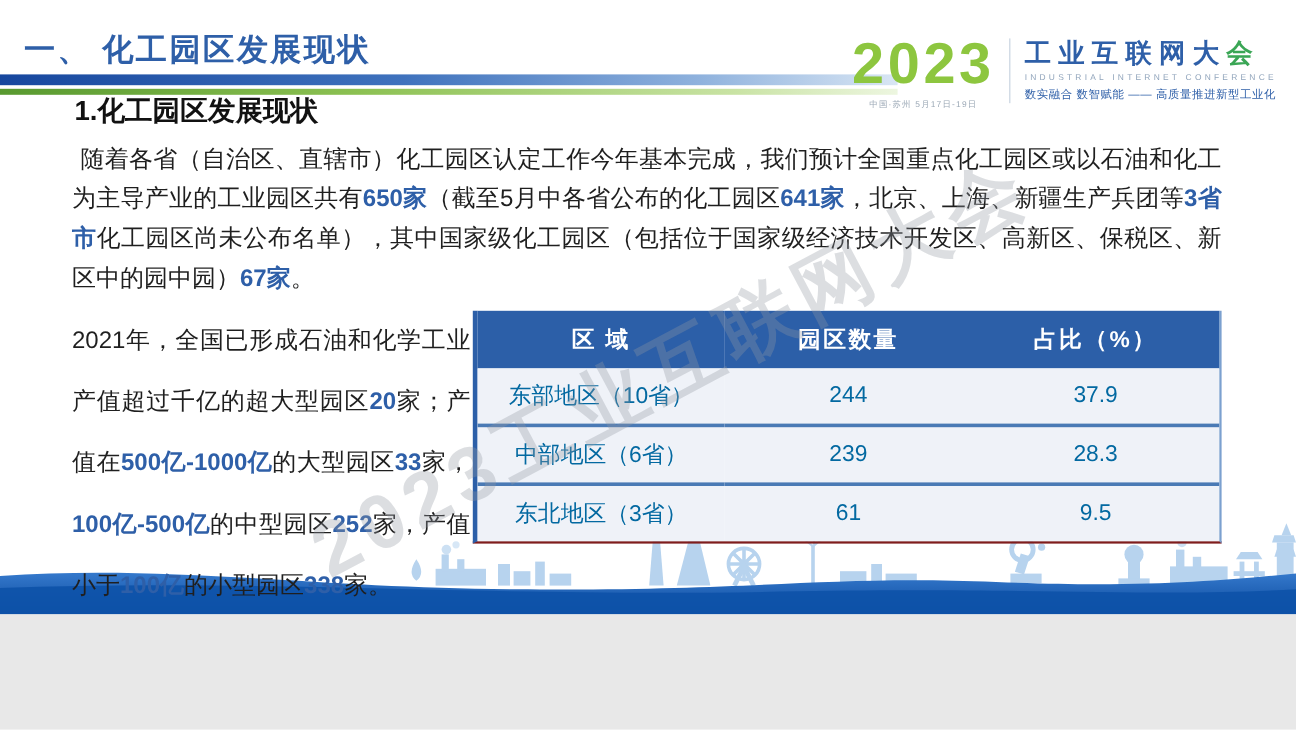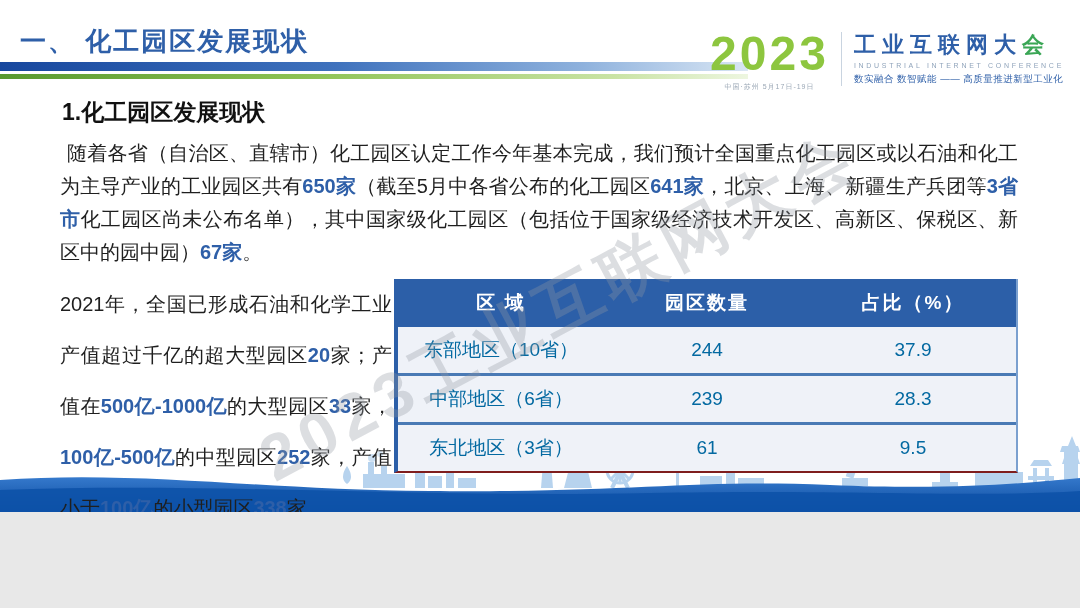--- a/index.html
+++ b/index.html
@@ -25,21 +25,21 @@
   .logo-left{display:flex;flex-direction:column;align-items:center;}
   .logo-year{color:#8dc63f;font-size:48px;font-weight:bold;line-height:1;letter-spacing:3px;}
   .logo-venue{font-size:7px;color:#9aa7b5;margin-top:4px;letter-spacing:1px;white-space:nowrap;}
   .logo-divider{width:1px;height:54px;background:#c9d4e0;margin-top:2px;}
   .logo-right{display:flex;flex-direction:column;}
   .logo-title{font-size:22px;font-weight:bold;color:#2e5fa8;letter-spacing:6px;white-space:nowrap;}
   .logo-title .hl{color:#3aa655;font-weight:bold;}
   .logo-en{font-size:7px;color:#90a4bb;letter-spacing:2.7px;margin-top:2px;white-space:nowrap;}
   .logo-tagline{font-size:9.5px;font-weight:normal;color:#2e5fa8;margin-top:4px;letter-spacing:0.5px;white-space:nowrap;}
   
-  .content{position:absolute;left:60px;top:97px;width:958px;z-index:2;}
+  .content{position:absolute;left:60px;top:77px;width:958px;z-index:2;}
   .heading{font-size:23px;font-weight:bold;color:#111;margin:0 0 9px 2px;}
   .intro{font-size:20px;color:#1f1f1f;line-height:33px;text-align:justify;text-indent:7px;}
   .hl{color:#2e5fa8;font-weight:bold;}
   .columns{display:flex;margin-top:10px;align-items:flex-start;}
   .leftcol{width:332px;flex-shrink:0;font-size:20px;color:#1f1f1f;line-height:51px;text-align:justify;}
   .rightcol{flex:1;margin-left:2px;}
   
   table.stats{
     width:100%;border-collapse:separate;border-spacing:0;
     border-left:4px solid #2c5fa8;border-right:2px solid #7ba0cf;border-bottom:2px solid #7f1d1d;

